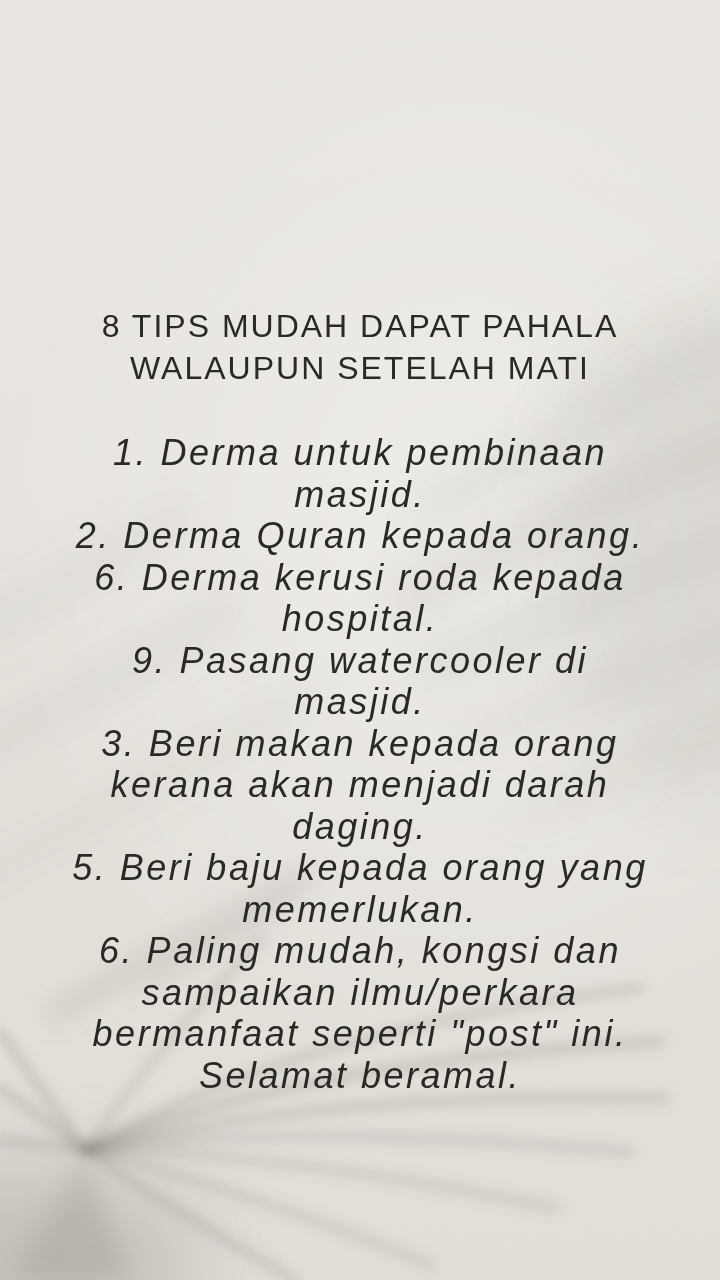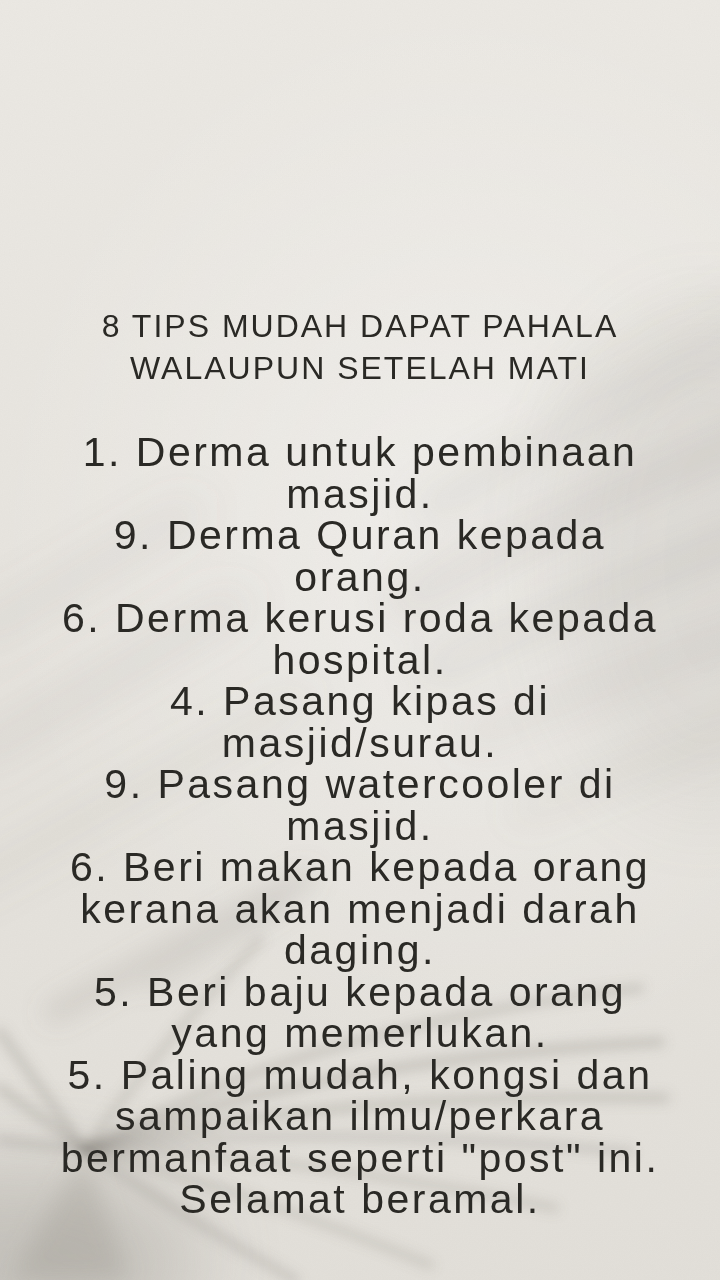--- a/index.html
+++ b/index.html
@@ -51,23 +51,24 @@
   .title {
     margin: 305px 0 0 0;
     font-size: 32px;
     line-height: 42px;
     font-weight: 400;
     letter-spacing: 2px;
     white-space: normal;
   }
   .tips {
     margin-top: 43px;
-    font-size: 41px;
+    font-size: 36px;
     line-height: 41.5px;
     letter-spacing: 2.5px;
+    font-style: italic;
   }
   .tips p {
     margin: 0;
     padding: 0;
   }
 </style>
 </head>
 <body>
 
 <div class="stage">
@@ -131,22 +132,21 @@
     <g filter="url(#blurM)">
       <polygon class="shadow-fill" points="85,1150 10,1280 130,1280" opacity="0.22"></polygon>
     </g>
     <ellipse class="shadow-fill" cx="25" cy="1262" rx="175" ry="95" filter="url(#blurXL)" opacity="0.30"></ellipse>
   </svg>
 
   <div class="content">
     <h1 class="title">8 TIPS MUDAH DAPAT PAHALA WALAUPUN SETELAH MATI</h1>
     <div class="tips">
       <p>1. Derma untuk pembinaan masjid.</p>
-      <p>9. Derma Quran kepada orang.</p>
+      <p>2. Derma Quran kepada orang.</p>
       <p>6. Derma kerusi roda kepada hospital.</p>
-      <p>4. Pasang kipas di masjid/surau.</p>
       <p>9. Pasang watercooler di masjid.</p>
-      <p>6. Beri makan kepada orang kerana akan menjadi darah daging.</p>
+      <p>3. Beri makan kepada orang kerana akan menjadi darah daging.</p>
       <p>5. Beri baju kepada orang yang memerlukan.</p>
-      <p>5. Paling mudah, kongsi dan sampaikan ilmu/perkara bermanfaat seperti "post" ini. Selamat beramal.</p>
+      <p>6. Paling mudah, kongsi dan sampaikan ilmu/perkara bermanfaat seperti "post" ini. Selamat beramal.</p>
     </div>
   </div>
 </div>
 
 </body></html>

